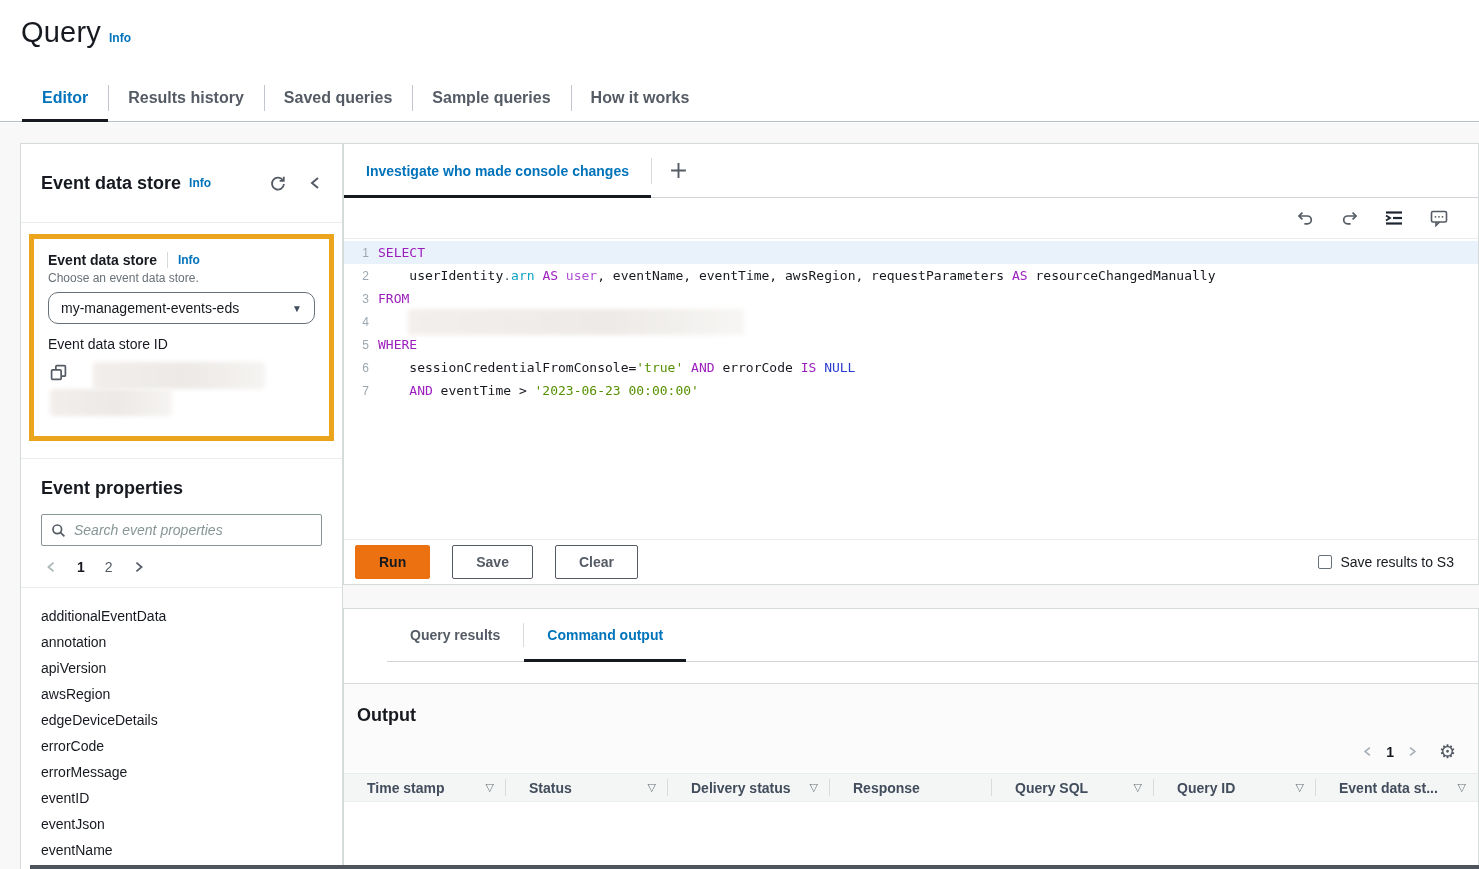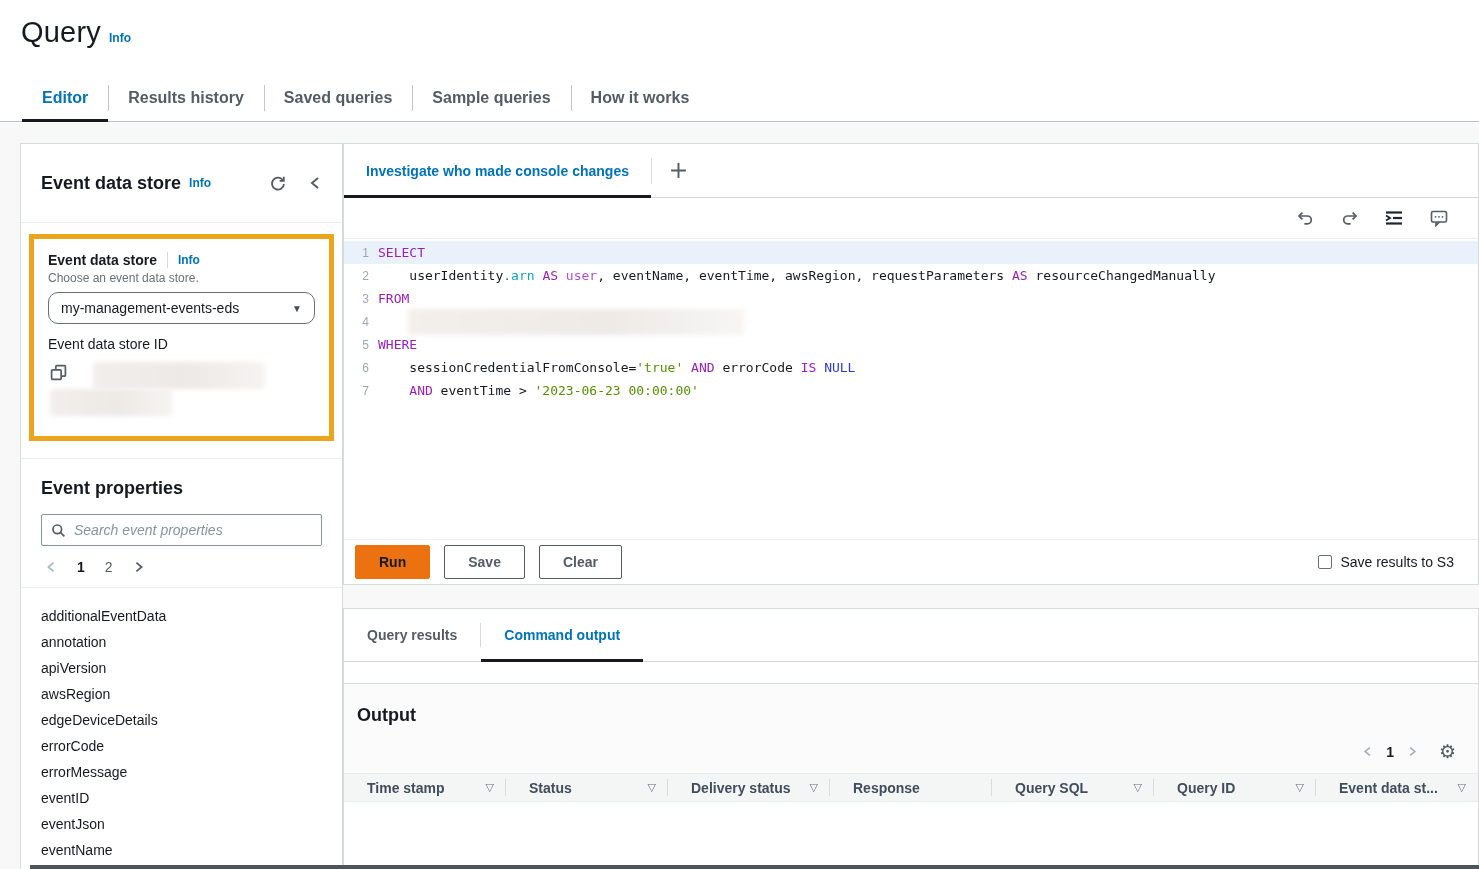--- a/index.html
+++ b/index.html
@@ -92,29 +92,29 @@
   .tok-punct{ color:#5f6b7a; }
   .redact-inline { display:inline-block; width:336px; height:26px; margin-left:30px;
     vertical-align:middle; border-radius:3px; filter:blur(2px);
     background:linear-gradient(90deg,#f3efec 0%,#edeae7 60%,#f7f6f4 100%); }
 
   .btn-row { position:absolute; left:0; right:0; bottom:0; height:45px;
     border-top:1px solid #eaeded; display:flex; align-items:center; padding:16px 11px; background:#fff; }
   .btn { height:34px; padding:0 23px; font-size:14px; font-weight:700; border-radius:2px;
     cursor:pointer; font-family:"Liberation Sans",sans-serif; }
   .btn-primary { background:#ec7211; border:1px solid #ec7211; color:#16191f; }
-  .btn-normal { background:#fff; border:1px solid #545b64; color:#545b64; margin-left:14px; }
+  .btn-normal { background:#fff; border:1px solid #545b64; color:#545b64; margin-left:22px; }
   .s3-wrap { margin-left:auto; display:flex; align-items:center; padding-right:13px; cursor:pointer; }
   .checkbox { width:14px; height:14px; border:1px solid #687078; border-radius:2px; background:#fff; }
   .s3-label { margin-left:8px; font-size:14px; }
 
   
   .results-panel { position:absolute; left:343px; top:608px; width:1136px; bottom:0;
     background:#fff; border:1px solid #d5dbdb; border-bottom:none; }
-  .rtab-row { height:53px; border-bottom:1px solid #d1d5d9; display:flex; align-items:stretch; }
+  .rtab-row { height:53px; border-bottom:1px solid #d1d5d9; display:flex; align-items:stretch;margin-left:43px; }
   .rtab { position:relative; display:flex; align-items:center; padding:0 23px;
     color:#545b64; font-size:14px; font-weight:700; cursor:pointer; }
   .rtab.active { color:#0073bb; }
   .rtab.active::after { content:""; position:absolute; left:0; right:0; bottom:-1px;
     height:3px; background:#16191f; }
   .rtab-div { width:1px; align-self:center; height:24px; background:#d5dbdb; }
 
   .output-card { margin-top:21px; border-top:1px solid #d5dbdb; background:#fbfbfb; }
   .output-title { font-size:18px; font-weight:700; padding:21px 13px 0; }
   .output-controls { display:flex; justify-content:flex-end; align-items:center;

